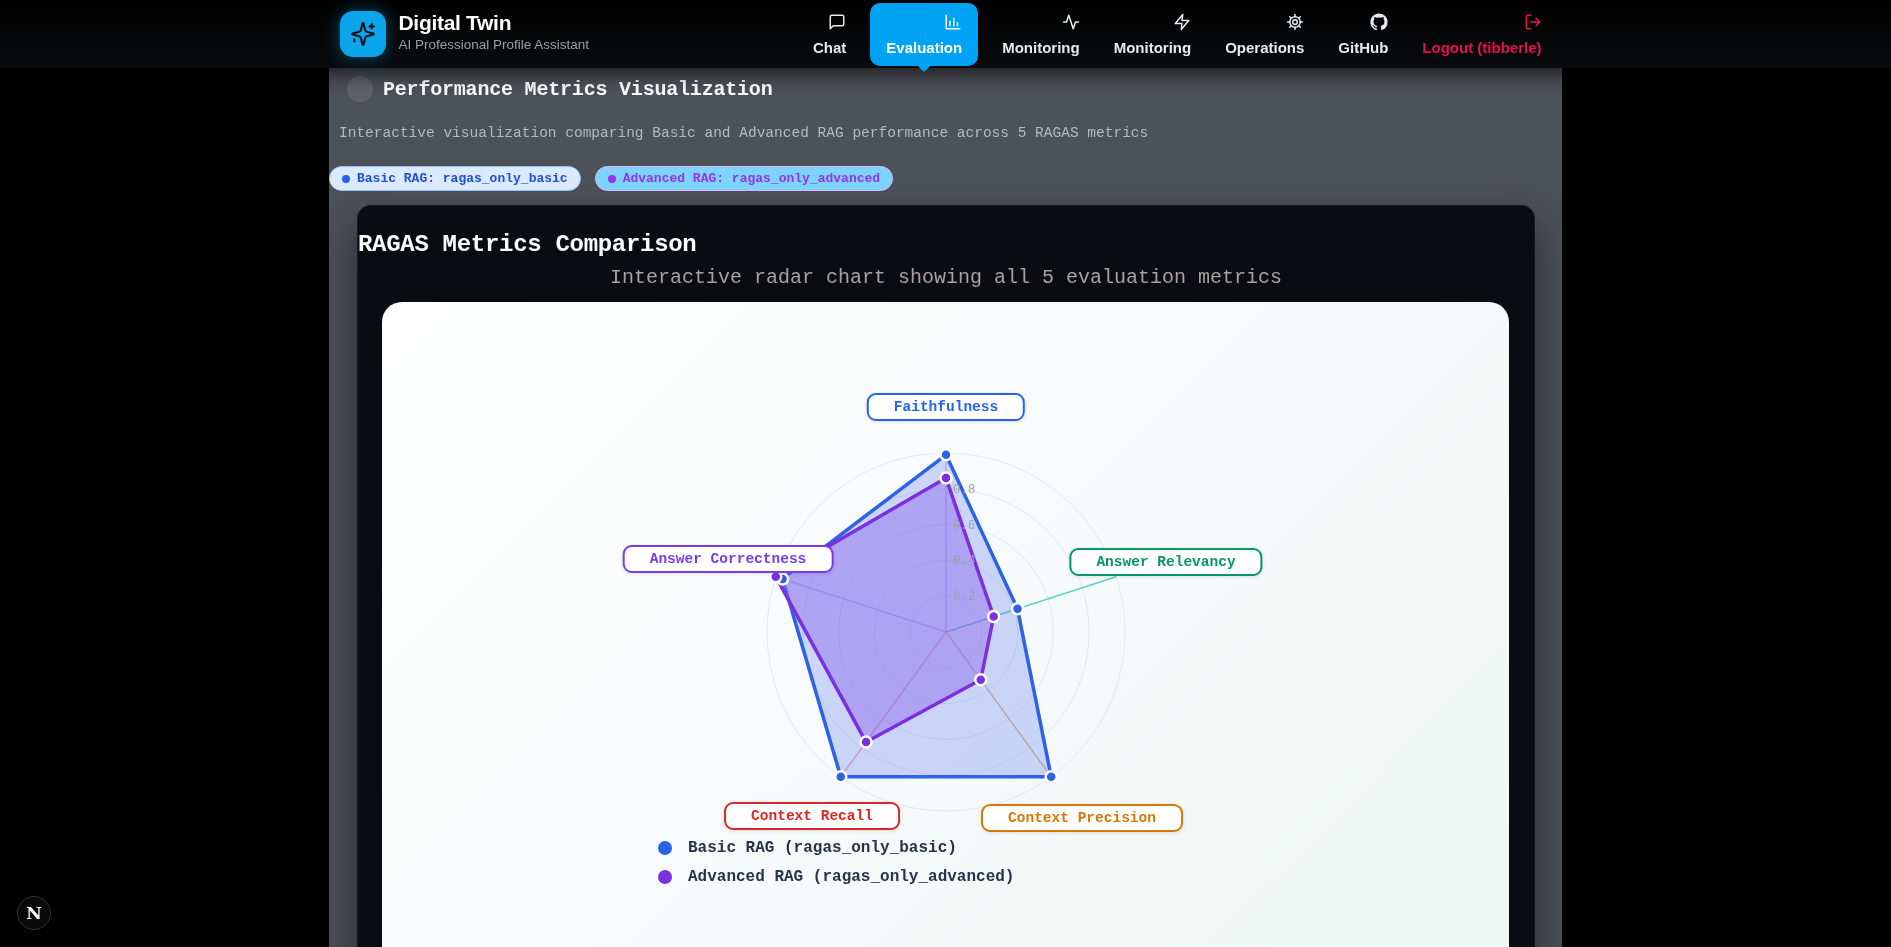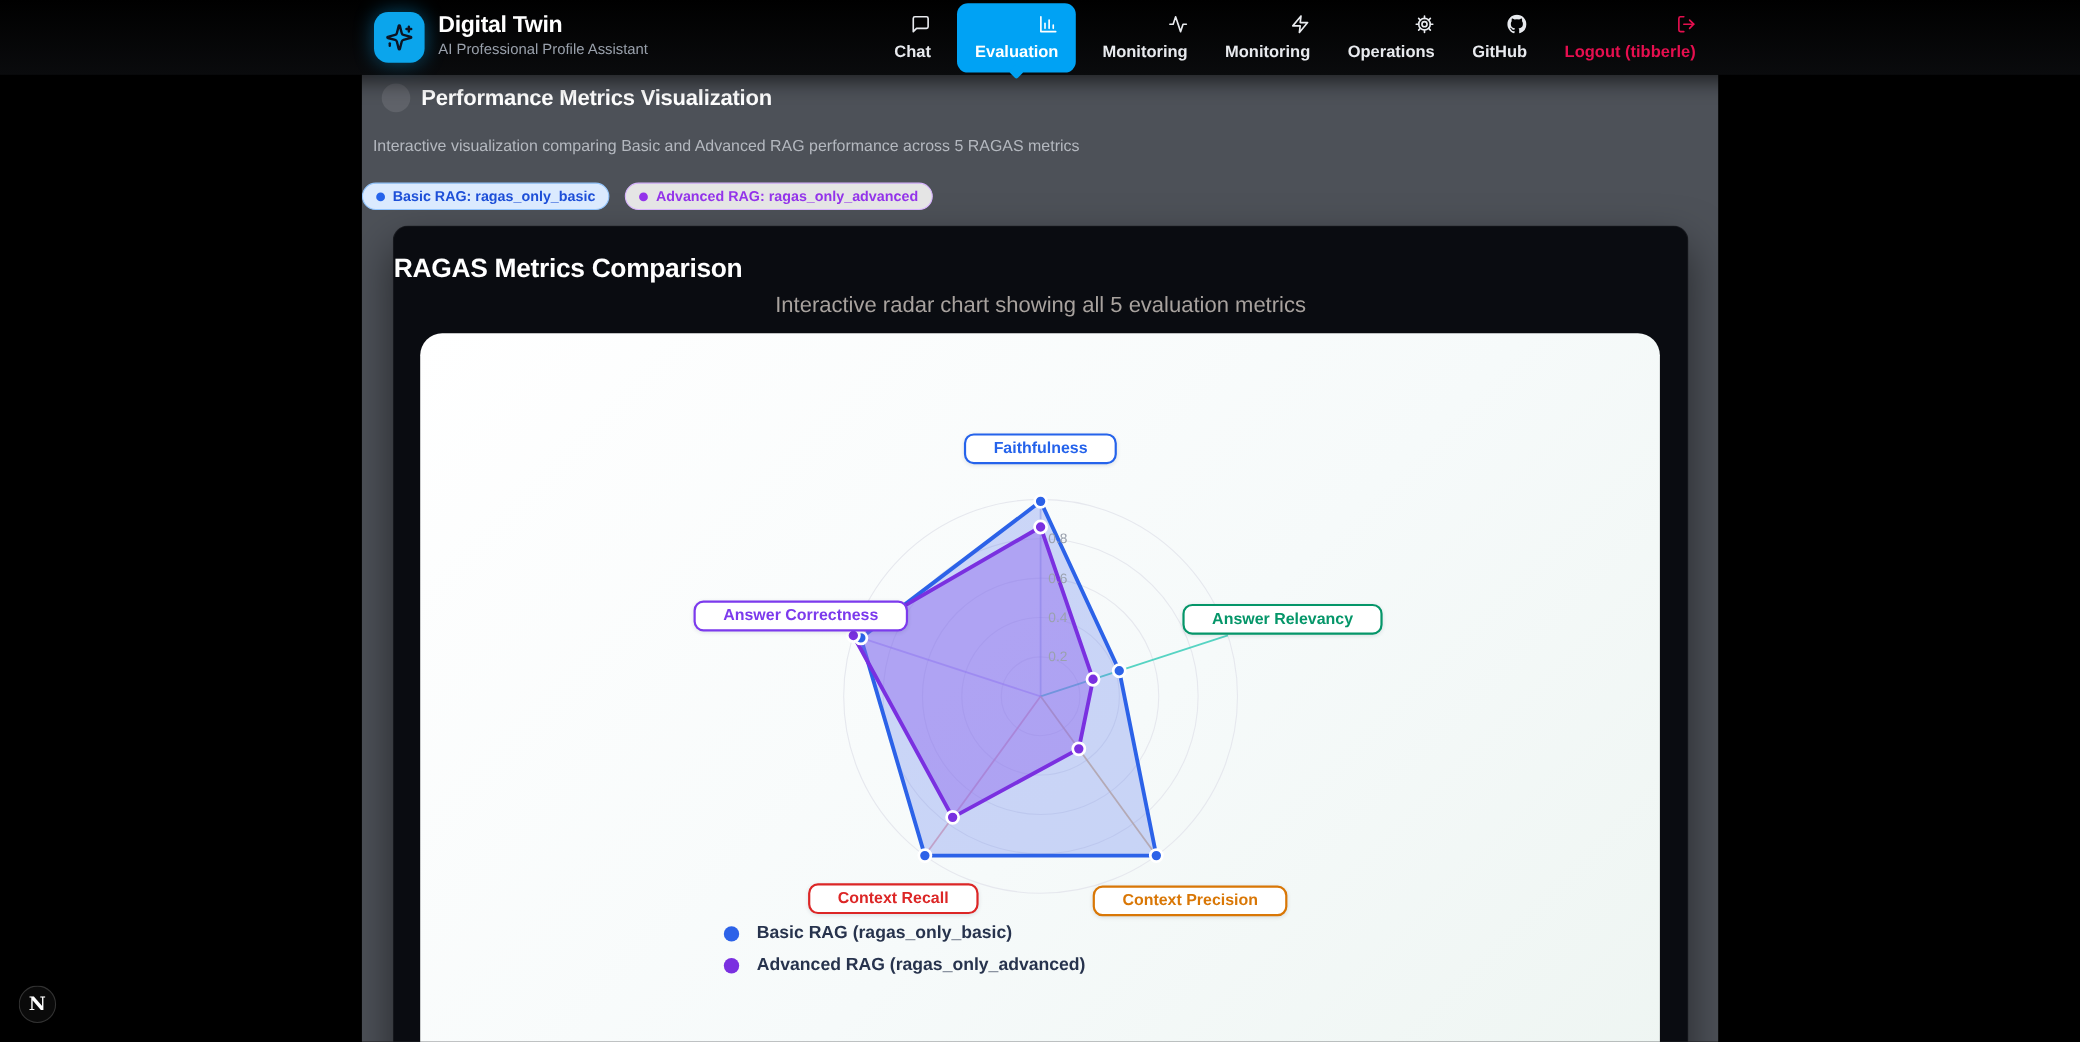--- a/index.html
+++ b/index.html
@@ -13,21 +13,21 @@
   .brand-title { color:#fff; font-size:21px; font-weight:bold; letter-spacing:-.3px; line-height:24px; }
   .brand-sub { color:#99a0ab; font-size:13.5px; margin-top:2px; }
   .menu { display:flex; align-items:center; gap:14px; }
   .menu-item { display:flex; align-items:flex-end; gap:8px; color:#e8eaee; font-size:15px; font-weight:bold; padding:8px 10px; border-radius:10px; cursor:pointer; white-space:nowrap;flex-direction:column; }
   .menu-item svg { display:block; }
   .menu-item.active { position:relative; background:var(--active,#00a2f4); color:#fff; padding:10px 16px; }
   .menu-item.active::after { content:""; position:absolute; left:50%; bottom:-4px; width:10px; height:10px; background:var(--active,#00a2f4); transform:translateX(-50%) rotate(45deg); border-radius:2px; }
   .menu-item.logout { color:var(--danger,#e60f4f); }
 
   
-  .wrapper { position:absolute; top:68px; left:329px; width:1233px; bottom:0; background:#4d5158; overflow:hidden; }
+  .wrapper { position:absolute; top:68px; left:329px; width:1233px; bottom:0; background:#4d5158; overflow:hidden;font-family:Liberation Mono, monospace; }
   .head { padding:8px 10px 0 10px; }
   .title-row { display:flex; align-items:center; gap:10px; margin-left:8px; }
   .title-dot { width:26px; height:26px; border-radius:50%; background:rgba(255,255,255,.10); flex:none; }
   .page-title { color:#fff; font-size:20px; font-weight:bold; letter-spacing:-.2px; }
   .page-sub { color:#b4b8bf; font-size:14.5px; margin-top:23px; }
   .badges { display:flex; gap:14px; margin-top:25px; }
   .badge { display:flex; align-items:center; gap:7px; font-size:13px; font-weight:bold; padding:4px 12px; border-radius:999px; border:1px solid; cursor:default; }
   .badge .dot { width:8px; height:8px; border-radius:50%; }
 
   
@@ -135,21 +135,21 @@
       <div class="page-title">Performance Metrics Visualization</div>
     </div>
     <div class="page-sub">Interactive visualization comparing Basic and Advanced RAG performance across 5 RAGAS metrics</div>
   </div>
 
   <div class="badges">
     <div class="badge" id="badge0" style="background: rgb(219, 234, 254); border-color: rgb(147, 197, 253); color: rgb(29, 79, 216);">
       <span class="dot" style="background: rgb(37, 99, 235);"></span>
       <span>Basic RAG: ragas_only_basic</span>
     </div>
-    <div class="badge" id="badge1" style="background: #e5e5e5; border-color: rgb(216, 180, 254); color: rgb(147, 51, 234);">
+    <div class="badge" id="badge1" style="background: #7dd3fc; border-color: rgb(216, 180, 254); color: rgb(147, 51, 234);">
       <span class="dot" style="background: rgb(147, 51, 234);"></span>
       <span>Advanced RAG: ragas_only_advanced</span>
     </div>
   </div>
 
   <div class="card">
     <div class="card-title">RAGAS Metrics Comparison</div>
     <div class="card-sub">Interactive radar chart showing all 5 evaluation metrics</div>
 
     <div class="panel">

